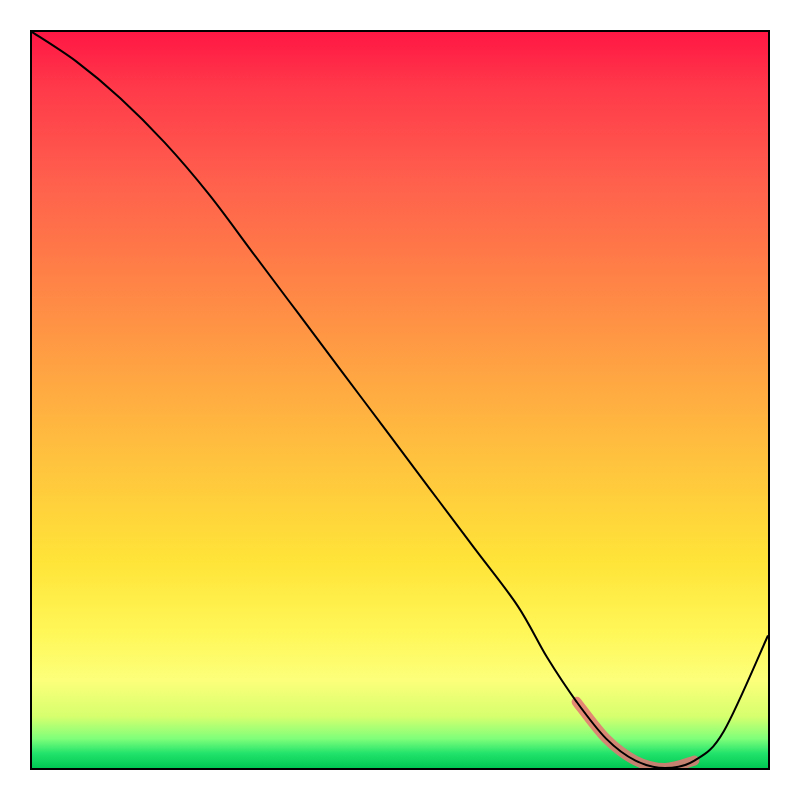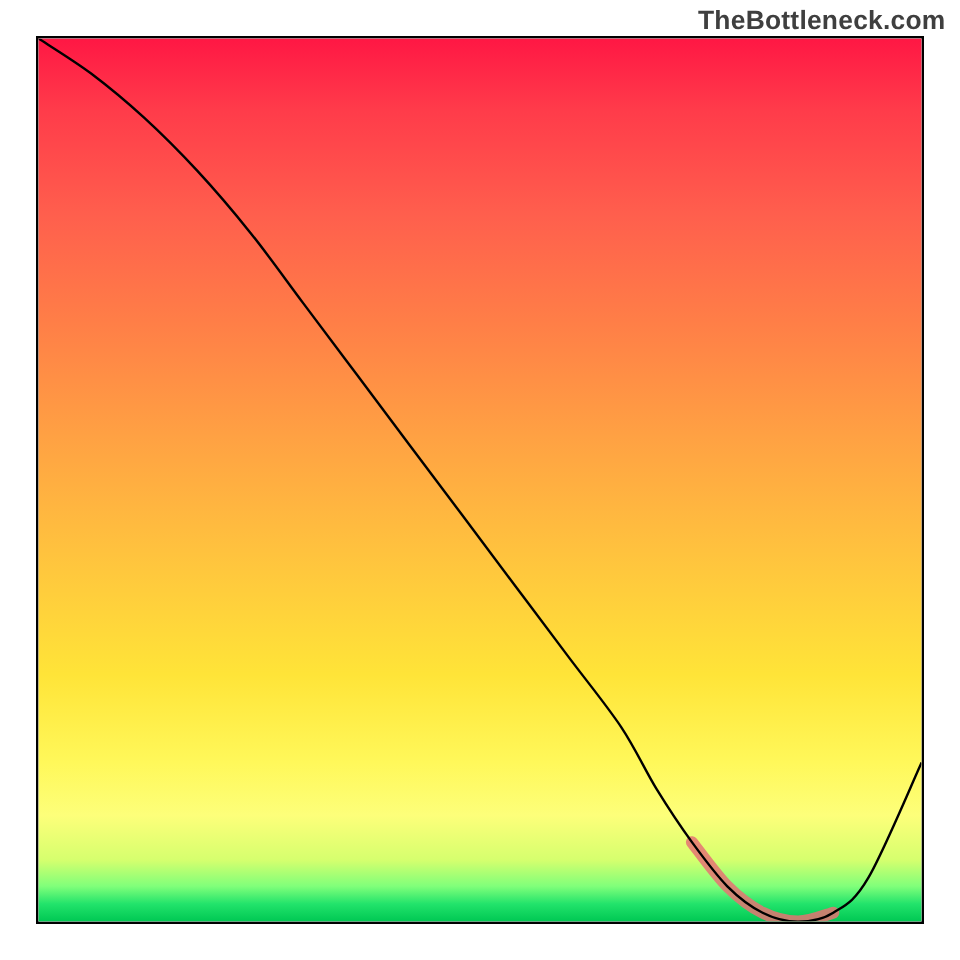--- a/index.html
+++ b/index.html
@@ -72,21 +72,20 @@
     stroke-width: 10;
     stroke-linecap: round;
     fill: none;
     opacity: 0.85;
   }
 </style>
 </head>
 <body>
 
 <div class="chart-wrap">
-  <div class="watermark">TheBottleneck.com</div>
 
   <div class="plot-area">
     <div class="gradient"></div>
 
     <svg class="curve" viewBox="0 0 736 736" preserveAspectRatio="none">
       <path class="highlight" d="M 544.6 669.8 C 549.5 675.9, 564.3 696.7, 574.1 706.6 C 583.9 716.4, 593.7 723.7, 603.5 728.6 C 613.3 733.5, 623.1 736.0, 633.0 736.0 C 642.8 736.0, 657.5 729.9, 662.4 728.6"></path>
       <path class="mainline" d="M 0.0 0.0 C 7.4 4.9, 29.4 18.4, 44.2 29.4 C 58.9 40.5, 73.6 52.7, 88.3 66.2 C 103.0 79.7, 117.8 94.5, 132.5 110.4 C 147.2 126.3, 161.9 143.5, 176.6 161.9 C 191.4 180.3, 206.1 201.2, 220.8 220.8 C 235.5 240.4, 250.2 260.1, 265.0 279.7 C 279.7 299.3, 294.4 318.9, 309.1 338.6 C 323.8 358.2, 338.6 377.8, 353.3 397.4 C 368.0 417.1, 382.7 436.7, 397.4 456.3 C 412.2 475.9, 426.9 495.6, 441.6 515.2 C 456.3 534.8, 473.5 555.7, 485.8 574.1 C 498.0 592.5, 505.4 609.7, 515.2 625.6 C 525.0 641.5, 534.8 656.3, 544.6 669.8 C 554.5 683.3, 564.3 696.7, 574.1 706.6 C 583.9 716.4, 593.7 723.7, 603.5 728.6 C 613.3 733.5, 623.1 736.0, 633.0 736.0 C 642.8 736.0, 652.6 734.8, 662.4 728.6 C 672.2 722.5, 679.6 720.1, 691.8 699.2 C 704.1 678.3, 728.6 619.5, 736.0 603.5"></path>
     </svg>
   </div>
 </div>

